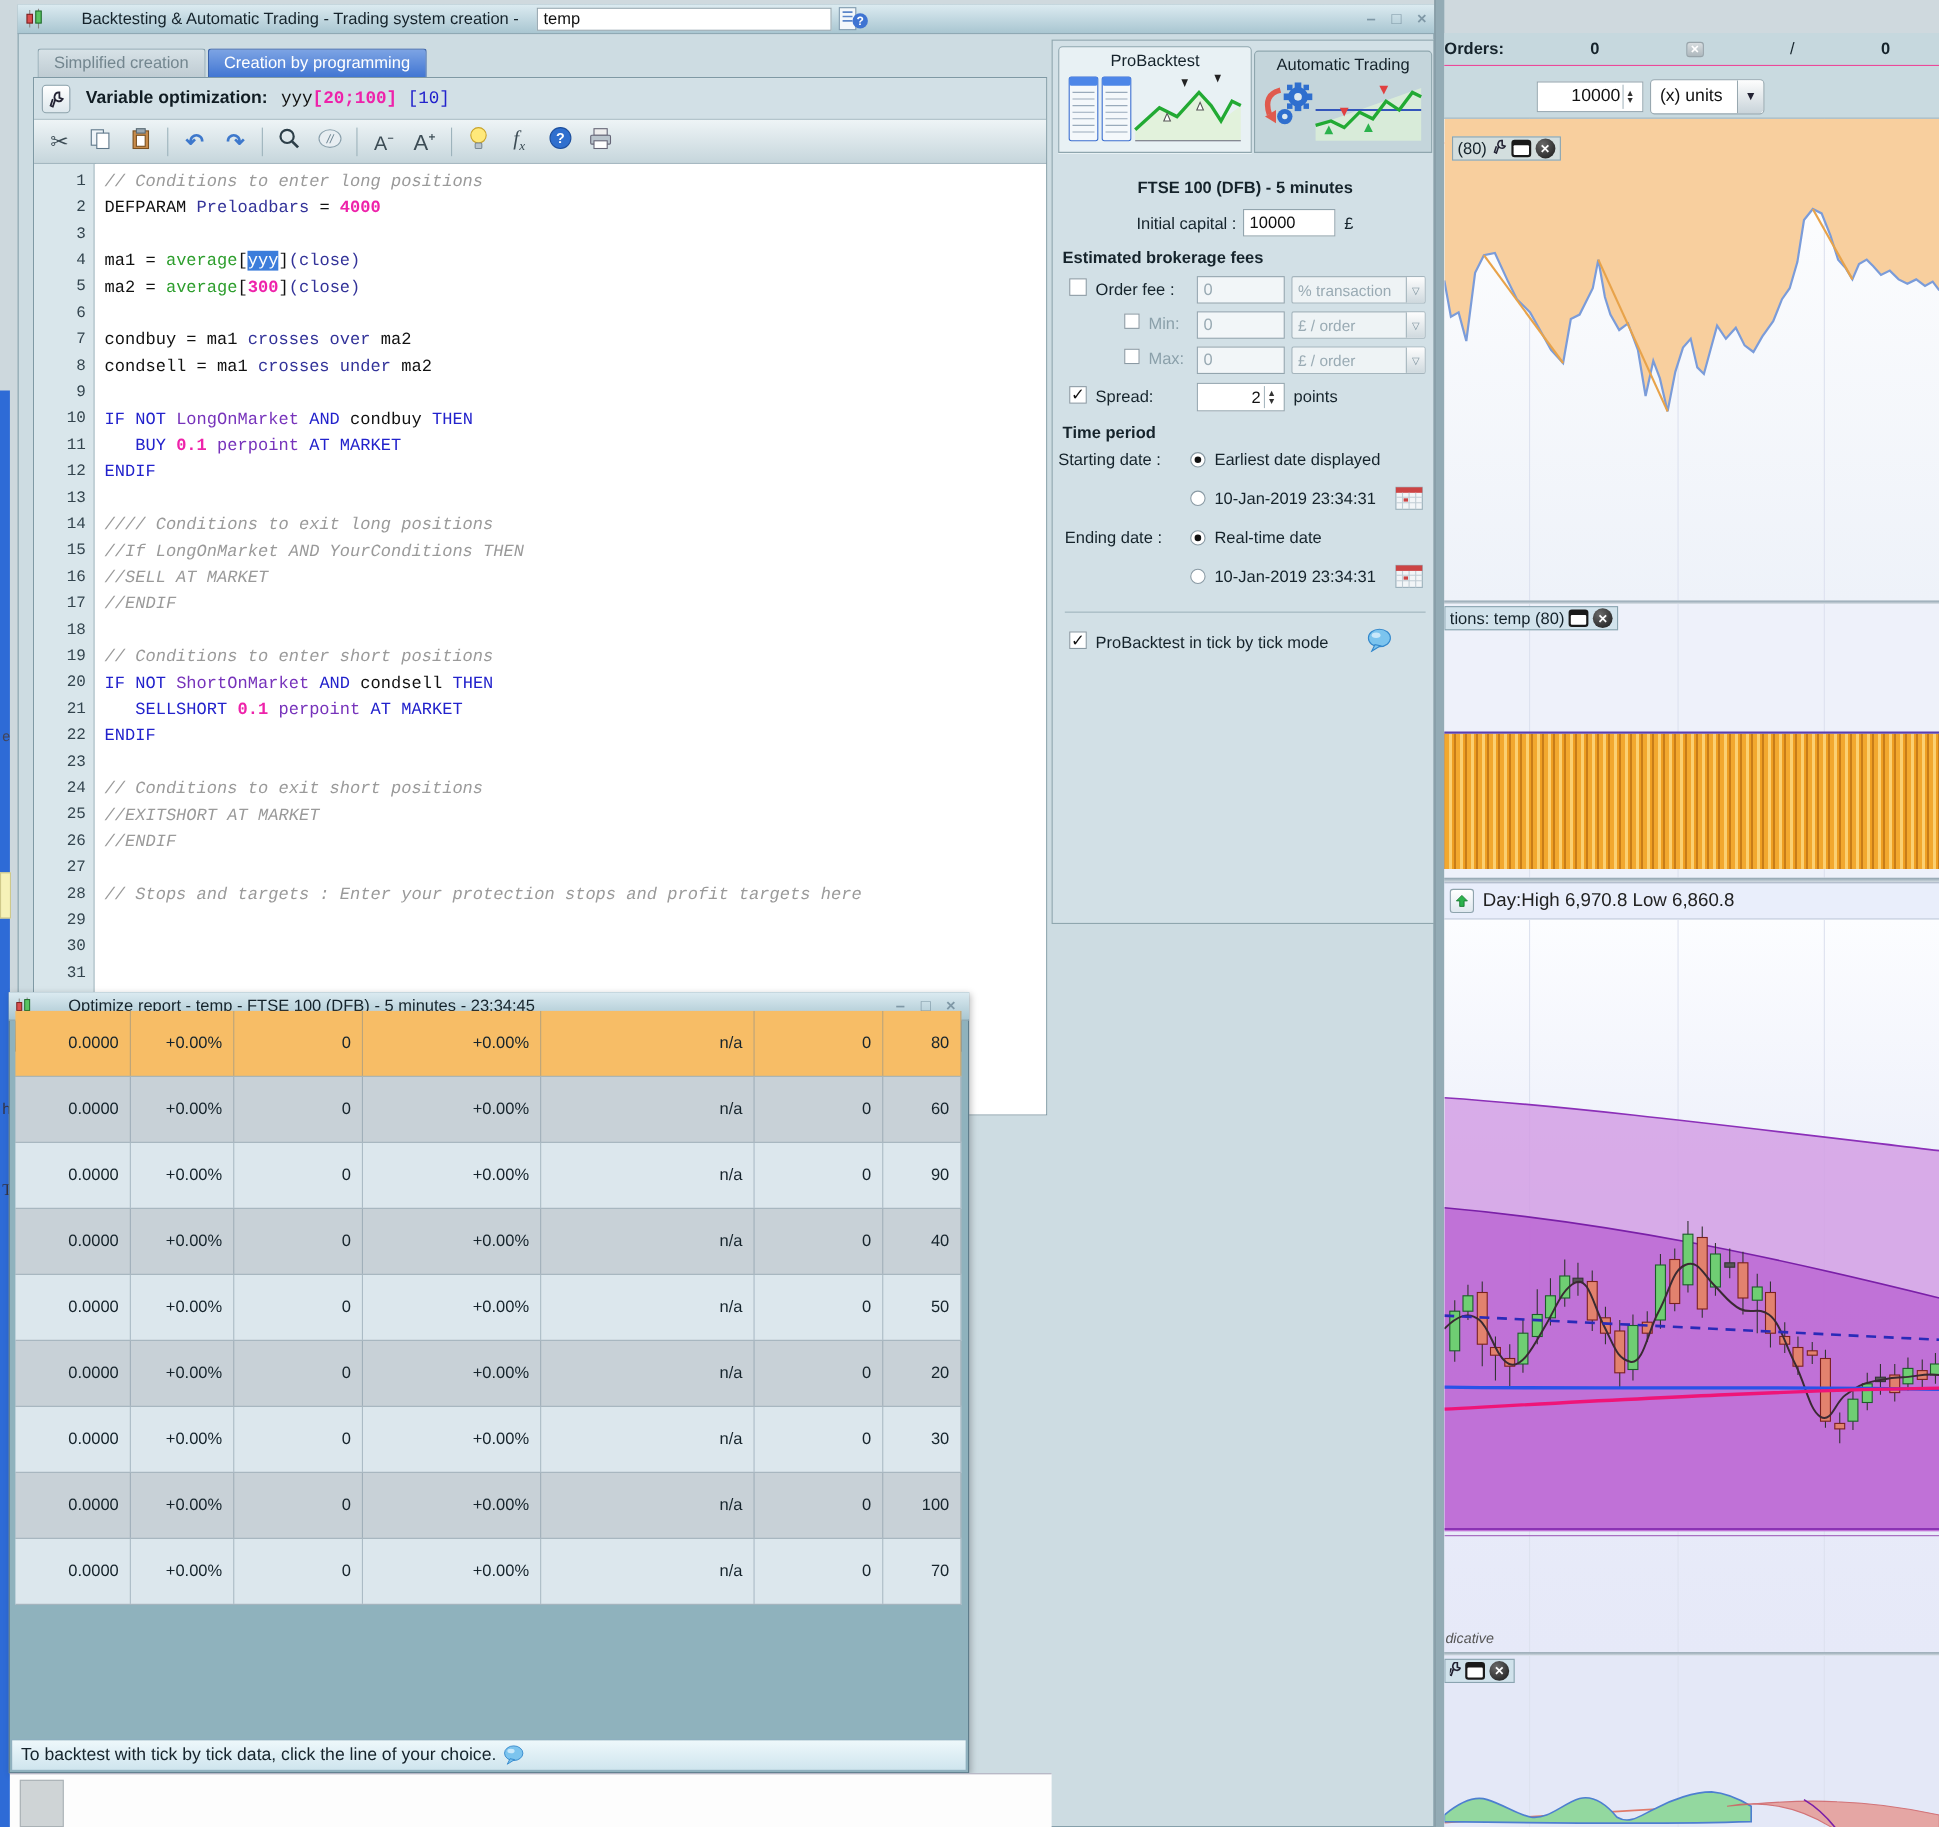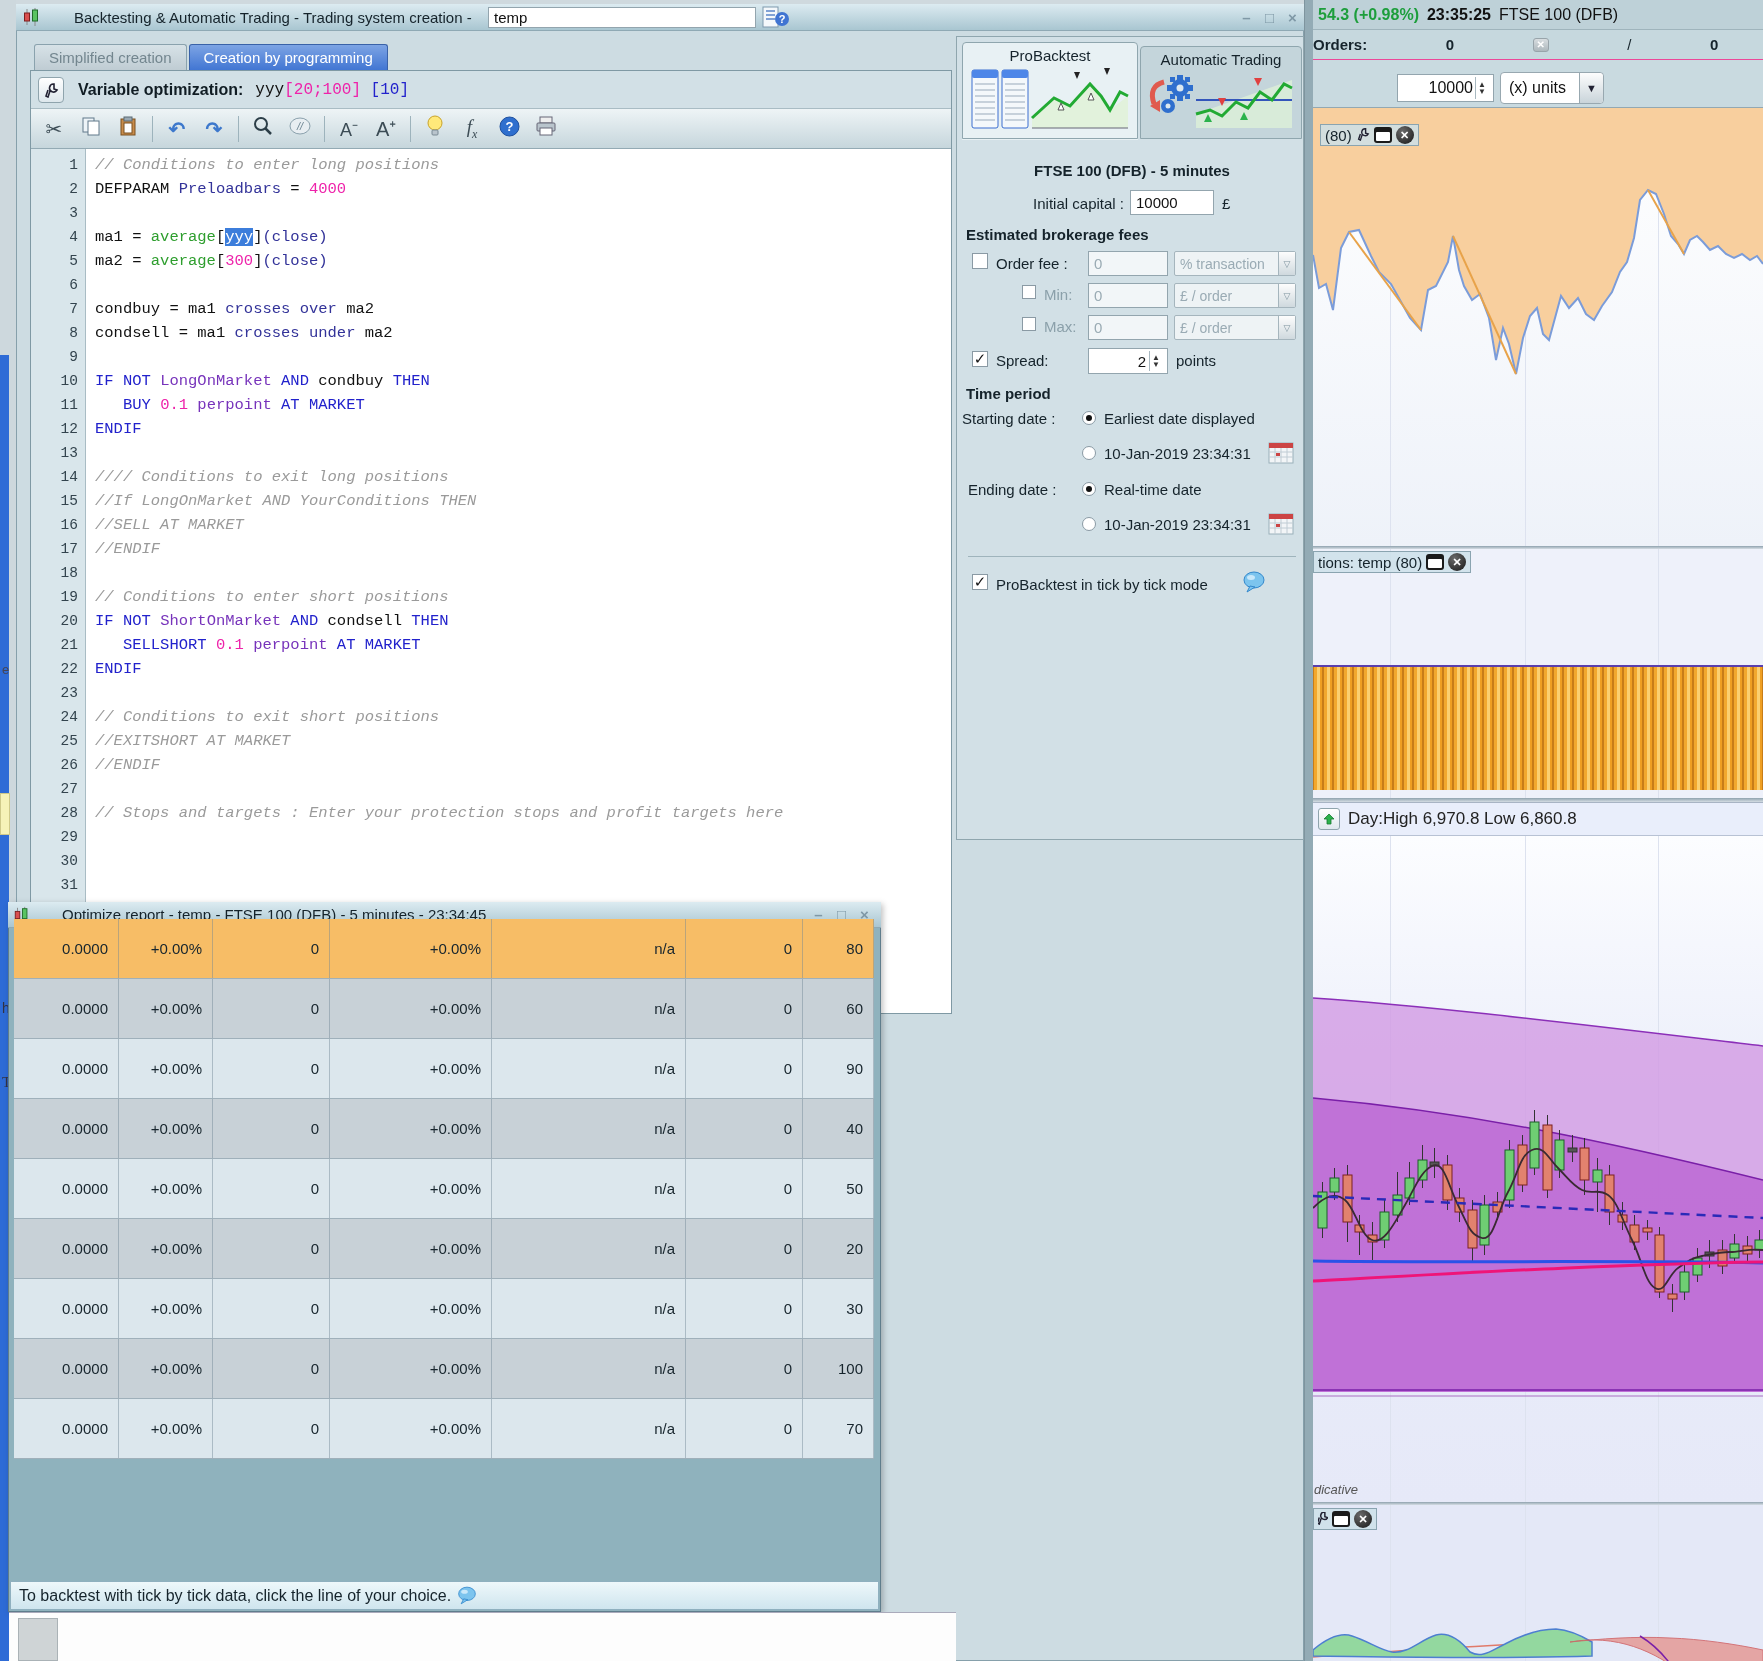--- a/index.html
+++ b/index.html
@@ -41,21 +41,21 @@
   .tsep { width:1px; height:26px; background:#9db3bc; }
   .tico { font-size:20px; color:#3c4c55; width:26px; text-align:center; }
   .tico.blue { color:#3d78cc; font-weight:bold; }
 
   
   #gutter { left:31px; top:149px; width:55px; height:864px; background:#d9e6eb; border-right:1px solid #a9bcc4; font-family:"Liberation Mono", monospace; font-size:14.5px; color:#33444e; text-align:right; padding:4px 7px 0 0; }
   #gutter div { height:24px; line-height:24px; }
   #code { left:87px; top:149px; width:864px; height:864px; background:#fff; font-family:"Liberation Mono", monospace; font-size:15.5px; padding:4px 0 0 8px; overflow:hidden; }
   .code-line { height:24px; line-height:24px; white-space:pre; }
   .cd { color:#111; } .ck { color:#2222cc; } .cv { color:#7733bb; } .cg { color:#2e9e2e; }
-  .cn { color:#ee22aa; } .cc { color:#9a9a9a; font-style:italic; } .cnav { color:#333399; }
+  .cn { color:#ee22aa;font-weight:bold; } .cc { color:#9a9a9a; font-style:italic; } .cnav { color:#333399; }
   .csel { background:#3c7ddb; color:#fff; }
 
   
   #panel { left:956px; top:36px; width:348px; height:804px; background:#d2e0e6; border:1px solid #8fa6ae; }
   .ptab { position:absolute; border:1px solid #8fa6ae; border-radius:4px 4px 0 0; text-align:center; font-size:15px; color:#15232b; }
   #ptab1 { left:962px; top:42px; width:176px; height:97px; background:#e8f1f4; box-shadow:0 1px 0 #e8f1f4; }
   #ptab2 { left:1140px; top:46px; width:162px; height:93px; background:#c4d5db; }
   .ptab .plabel { margin-top:4px; }
   .pline { position:absolute; font-size:15px; color:#15232b; }
   .divider { position:absolute; height:1px; background:#9fb4bc; }
@@ -425,25 +425,20 @@
   <div class="abs" style="left:1242px;top:571px;">
     <svg width="24" height="22" viewBox="0 0 24 22">
         <ellipse cx="12" cy="9" rx="10" ry="8" fill="#7cc4ee" stroke="#3388cc"></ellipse>
         <path d="M8 15 L5 21 L13 16 Z" fill="#7cc4ee" stroke="#3388cc"></path>
         <ellipse cx="9" cy="6.5" rx="4" ry="2.5" fill="#c9e8fa"></ellipse>
       </svg>
   </div>
 
   <div id="plat-gutter" class="abs"></div>
 
-  <div id="plat-top" class="abs">
-    <span class="bold" style="color:#1d9e3c;">54.3 (+0.98%)</span>
-    <span class="bold" style="color:#111;">23:35:25</span>
-    <span style="color:#111;">FTSE 100 (DFB)</span>
-  </div>
 
   <div id="plat-orders" class="abs">
     <span class="bold">Orders:</span>
     <span class="bold">0</span>
     <span style="width:16px;height:14px;background:linear-gradient(#d8dde0,#aeb8bd);border:1px solid #98a4aa;border-radius:3px;color:#fff;font-size:10px;display:inline-flex;align-items:center;justify-content:center;font-weight:bold;">✕</span>
     <span>/</span>
     <span class="bold">0</span>
     <span>
       <svg width="26" height="20" viewBox="0 0 26 20">
           <g fill="#2f6fce">

